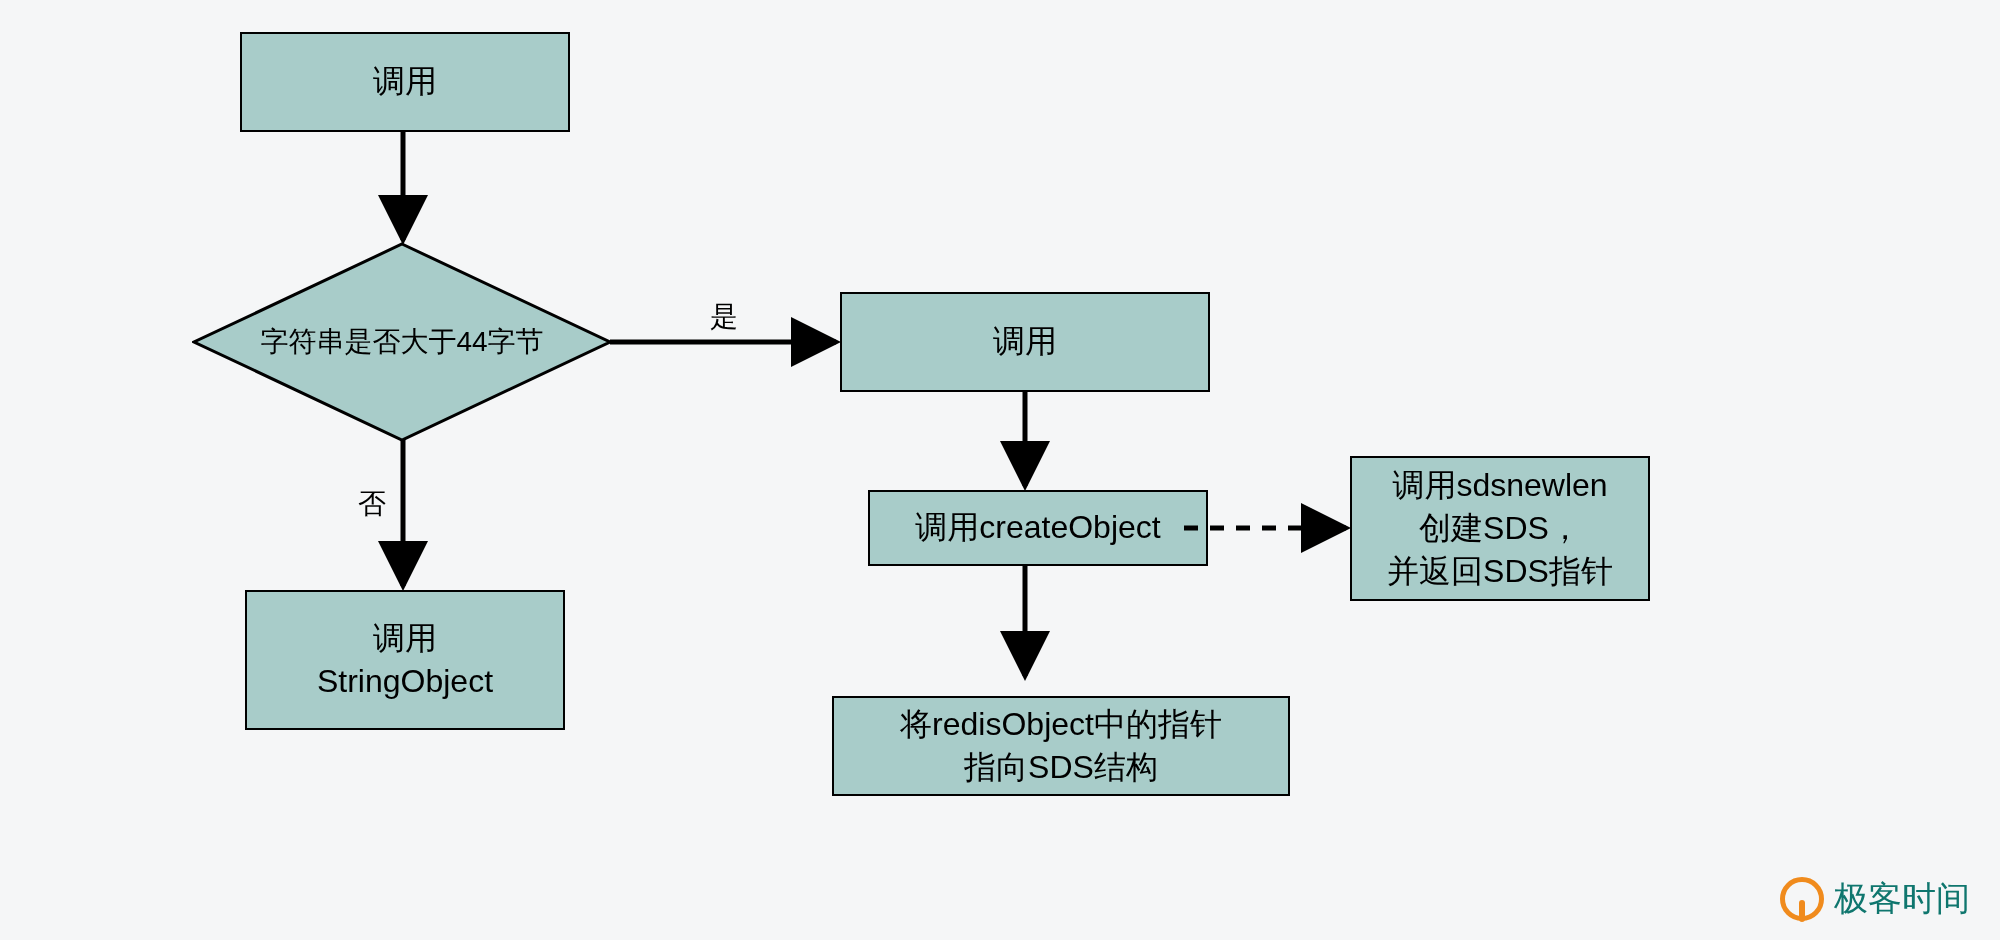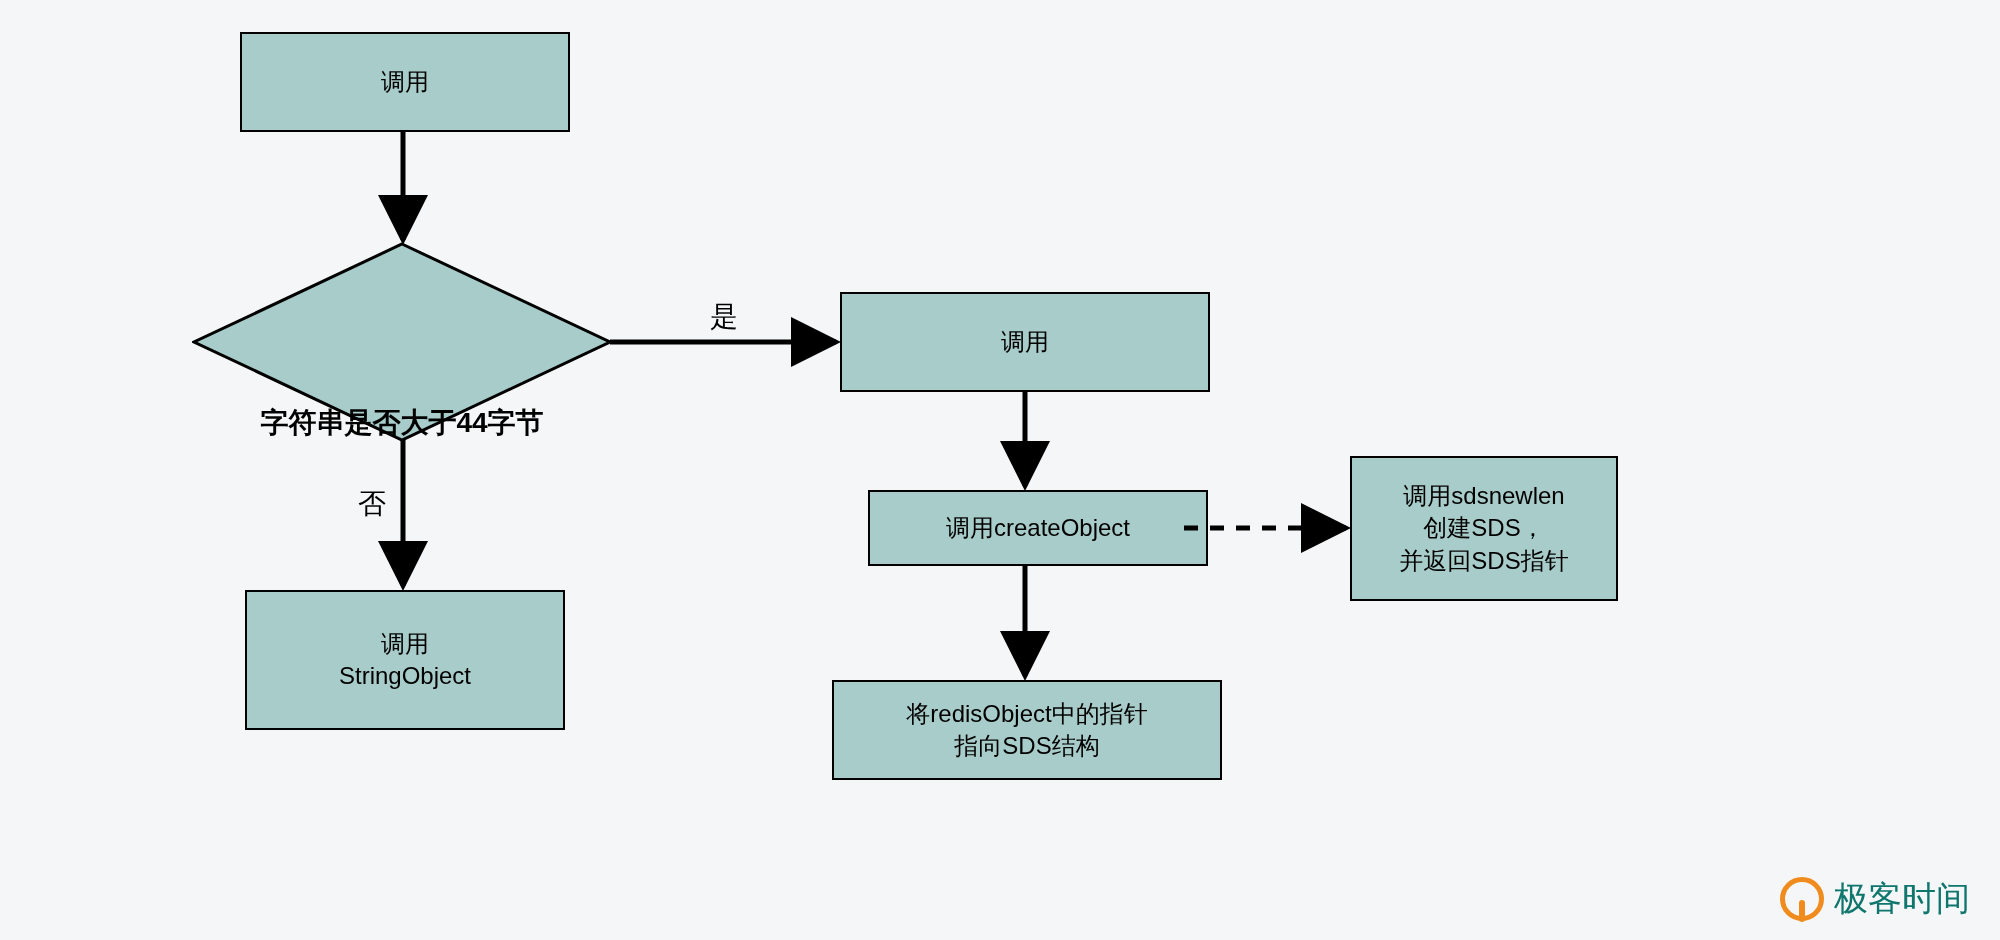--- a/index.html
+++ b/index.html
@@ -13,32 +13,31 @@
   }
   .node {
     position: absolute;
     background: #a8ccc9;
     border: 2px solid #000;
     display: flex;
     flex-direction: column;
     align-items: center;
     justify-content: center;
     text-align: right;
-    font-size: 24px;
+    font-size: 32px;
     line-height: 1.35;
     padding: 8px 10px;
   }
   .diamond {
     position: absolute;
     width: 420px;
     height: 200px;
     display: flex;
-    align-items: flex-end;
+    align-items: center;
     justify-content: center;
-    font-weight: bold;
   }
   .diamond svg { position: absolute; left:0; top:0; }
   .diamond .label {
     position: relative;
     z-index: 2;
     font-size: 28px;
     text-align: center;
   }
   .edge-label {
     position: absolute;
@@ -98,27 +97,27 @@
 </div>
 
 <div class="node" style="left:840px; top:292px; width:370px; height:100px;">
   <span>调用</span>
 </div>
 
 <div class="node" style="left:868px; top:490px; width:340px; height:76px;">
   <span>调用createObject</span>
 </div>
 
-<div class="node" style="left:1350px; top:456px; width:268px; height:145px;">
+<div class="node" style="left:1350px; top:456px; width:300px; height:145px;">
   <span>调用sdsnewlen</span>
   <span>创建SDS，</span>
   <span>并返回SDS指针</span>
 </div>
 
-<div class="node" style="left:832px; top:680px; width:390px; height:100px;">
+<div class="node" style="left:832px; top:696px; width:458px; height:100px;">
   <span>将redisObject中的指针</span>
   <span>指向SDS结构</span>
 </div>
 
 <span class="edge-label" style="left:710px; top:298px;">是</span>
 <span class="edge-label" style="left:358px; top:485px;">否</span>
 
 <svg class="arrows">
   <defs>
     <marker id="arrowhead" markerWidth="12" markerHeight="12" refX="9" refY="5" orient="auto">

